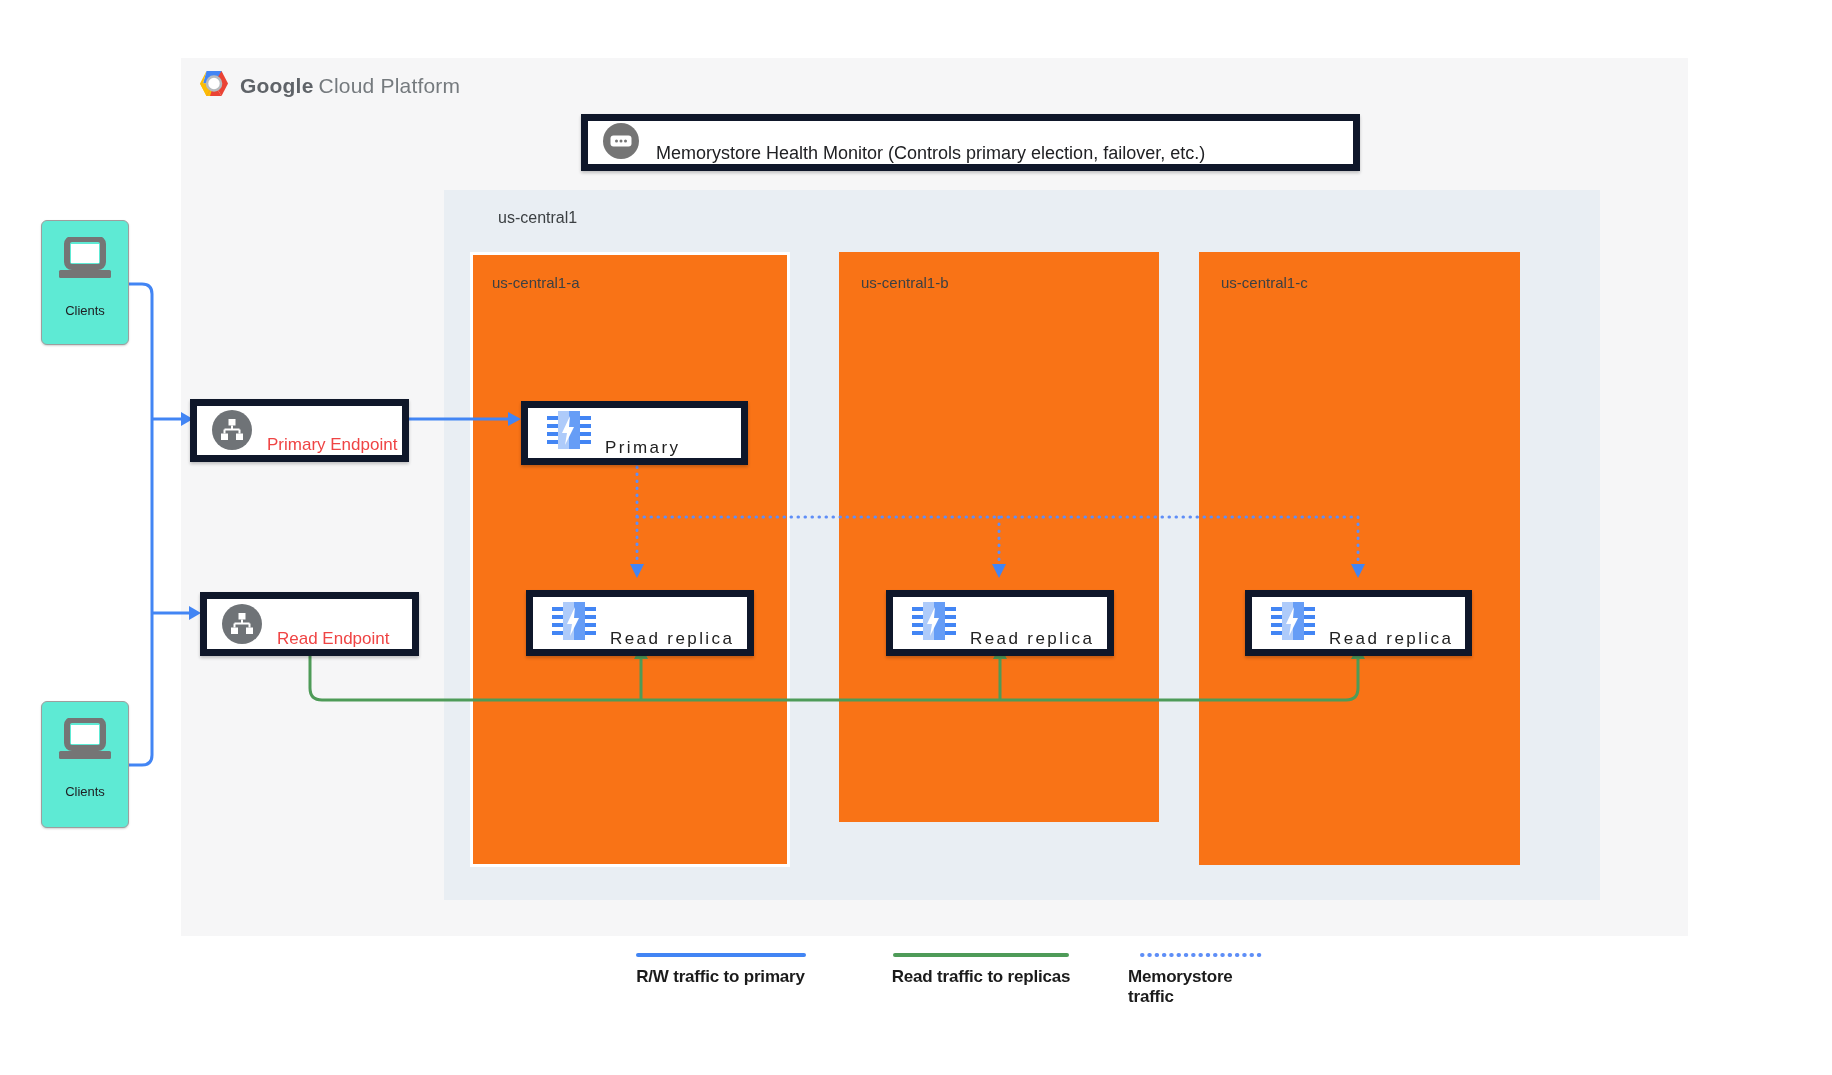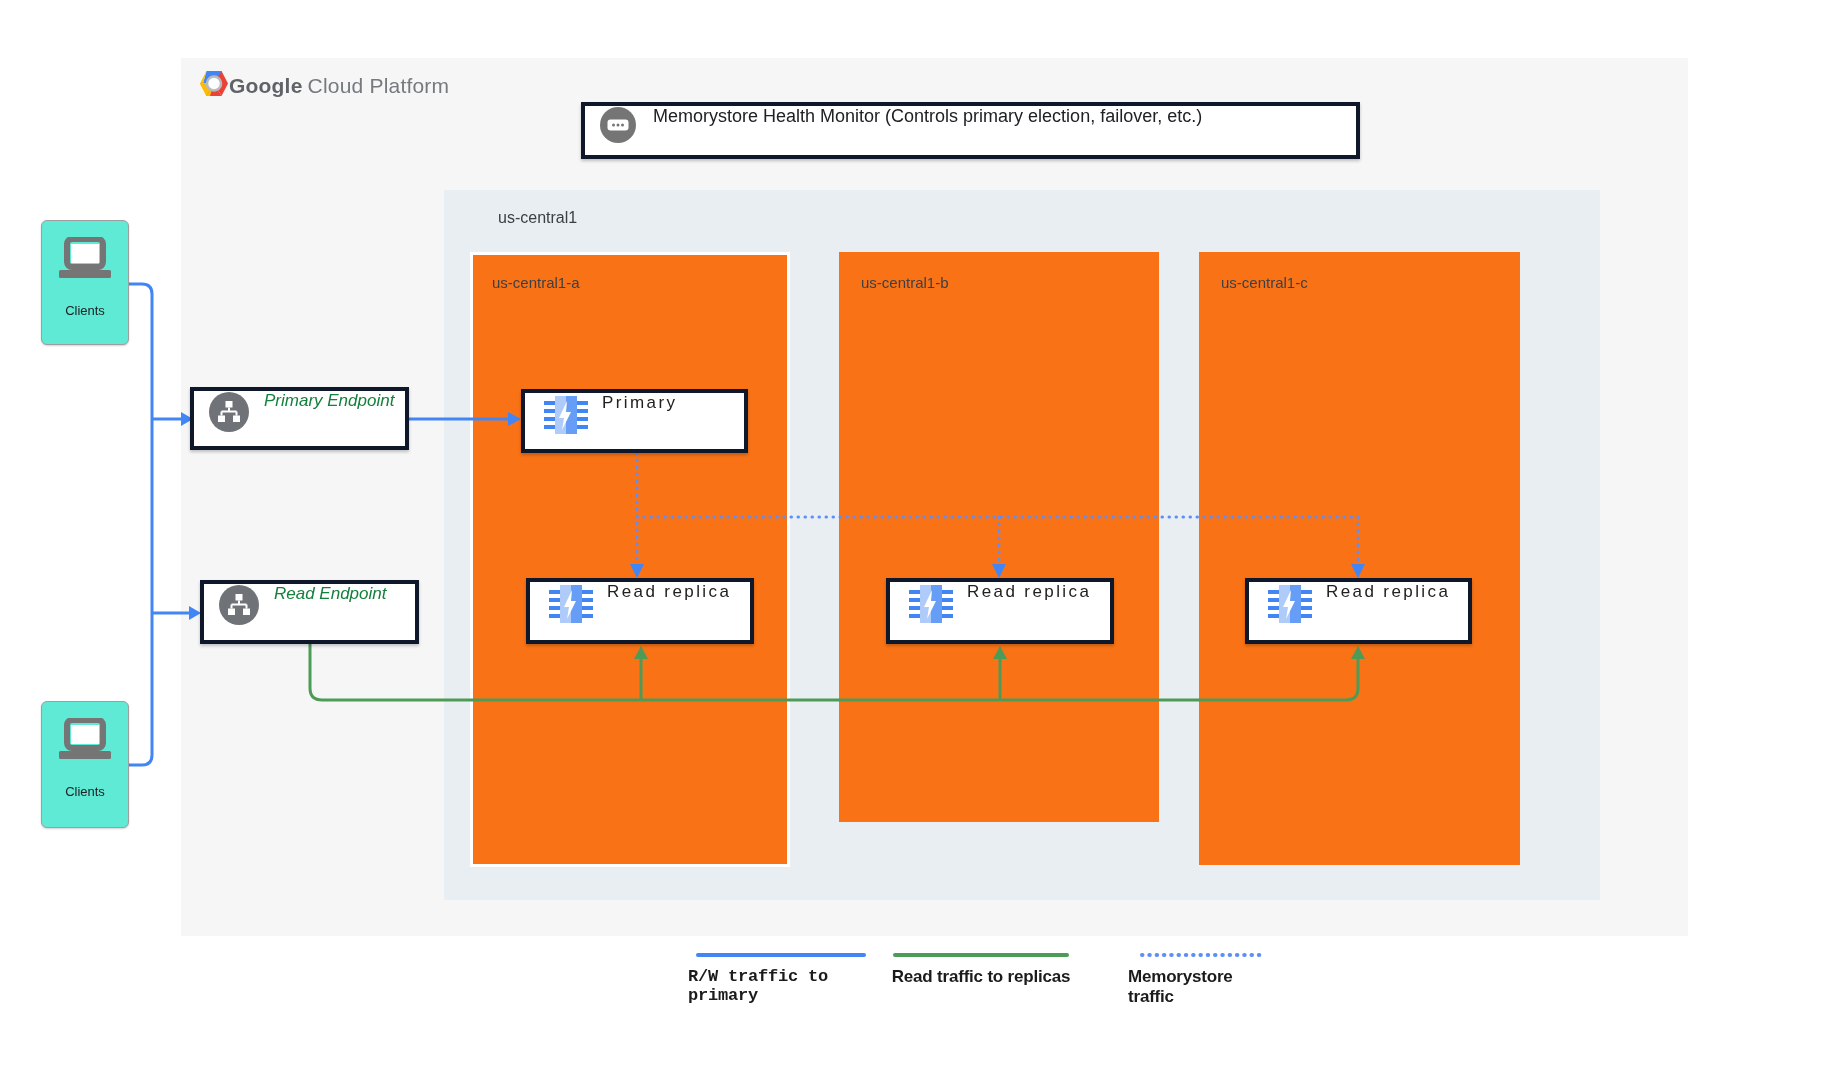--- a/index.html
+++ b/index.html
@@ -4,27 +4,27 @@
 <style>
   * { box-sizing: border-box; margin: 0; padding: 0; }
   html,body { width: 1832px; height: 1075px; background: #ffffff;
     font-family: "Liberation Sans", sans-serif; position: relative; overflow: hidden; }
   .abs { position: absolute; }
 
   
   .panel { left: 181px; top: 58px; width: 1507px; height: 878px; background: #f6f6f7; }
 
   
-  .gcp-header { left: 199px; top: 70px; display: flex; align-items: center; }
+  .gcp-header { left: 199px; top: 70px; display: flex; align-items: center; gap: 11px; }
   .gcp-brand { font-size: 21px; color: #757a7e; letter-spacing: .2px; }
   .gcp-brand .bold { color: #5f6368; font-weight: bold; margin-right: 5px; }
 
   
-  .card { background: #ffffff; border: 4px solid #0f172a;
-    box-shadow: 0 2px 3px rgba(0,0,0,.22); display: flex; align-items: flex-start; }
+  .card { background: #ffffff; border: 7px solid #0f172a;
+    box-shadow: 0 2px 3px rgba(0,0,0,.22); display: flex; align-items: flex-end; margin-top: 12px; }
 
   
   .hm-box { left: 581px; top: 102px; width: 779px; height: 57px; gap: 16px; padding-left: 14px; }
   .hm-label { font-size: 18px; color: #202124; }
 
   
   .region { left: 444px; top: 190px; width: 1156px; height: 710px; background: #e9eef3; }
   .region-label { position: absolute; left: 17px; top: 19px; font-size: 16px; color: #3c4043; margin-left: 37px; }
 
   
@@ -38,41 +38,41 @@
   
   .node { gap: 13px; padding-left: 18px; z-index: 10; }
   .node-label { font-size: 17px; letter-spacing: 2.4px; color: #212121; }
   .node-primary   { left: 521px;  top: 389px; width: 227px; height: 64px; }
   .node-replica-a { left: 526px;  top: 578px; width: 228px; height: 66px; }
   .node-replica-b { left: 886px;  top: 578px; width: 228px; height: 66px; }
   .node-replica-c { left: 1245px; top: 578px; width: 227px; height: 66px; }
 
   
   .endpoint { gap: 14px; padding-left: 14px; z-index: 10; }
-  .endpoint-label { font-size: 17px; color: #15803d; font-style: italic; }
+  .endpoint-label { font-size: 17px; color: #ef4444; }
   .endpoint-primary { left: 190px; top: 387px; width: 219px; height: 63px; }
   .endpoint-read    { left: 200px; top: 580px; width: 219px; height: 64px; }
 
   
   .client { background: #5eead4; border: 1px solid #9e9e9e; border-radius: 6px;
     box-shadow: 0 1px 2px rgba(0,0,0,.18); display: flex; flex-direction: column;
     align-items: center; z-index: 10; }
   .client-top    { left: 41px; top: 220px; width: 88px; height: 125px; }
   .client-bottom { left: 41px; top: 701px; width: 88px; height: 127px; }
   .client-label { font-size: 13px; color: #202124; margin-top: 22px; }
   .client svg { margin-top: 16px; }
 
   
   .wires { left: 0; top: 0; width: 1832px; height: 1075px; z-index: 5; pointer-events: none; }
 
   
   .legend-item { position: absolute; display: flex; flex-direction: column;
     align-items: center; gap: 9px; }
   .legend-label { font-size: 17px; font-weight: bold; color: #1b1b1b; letter-spacing: -0.2px; }
-  .li-1 { left: 688px;  top: 952px; width: 185px; font-family: Liberation Mono, monospace; }
+  .li-1 { left: 628px;  top: 952px; width: 185px; }
   .li-2 { left: 888px;  top: 952px; width: 186px; }
   .li-3 { left: 1128px; top: 952px; width: 145px; }
 </style>
 </head>
 <body>
 
 <div class="abs panel"></div>
 
 <div class="abs gcp-header">
   <span>

